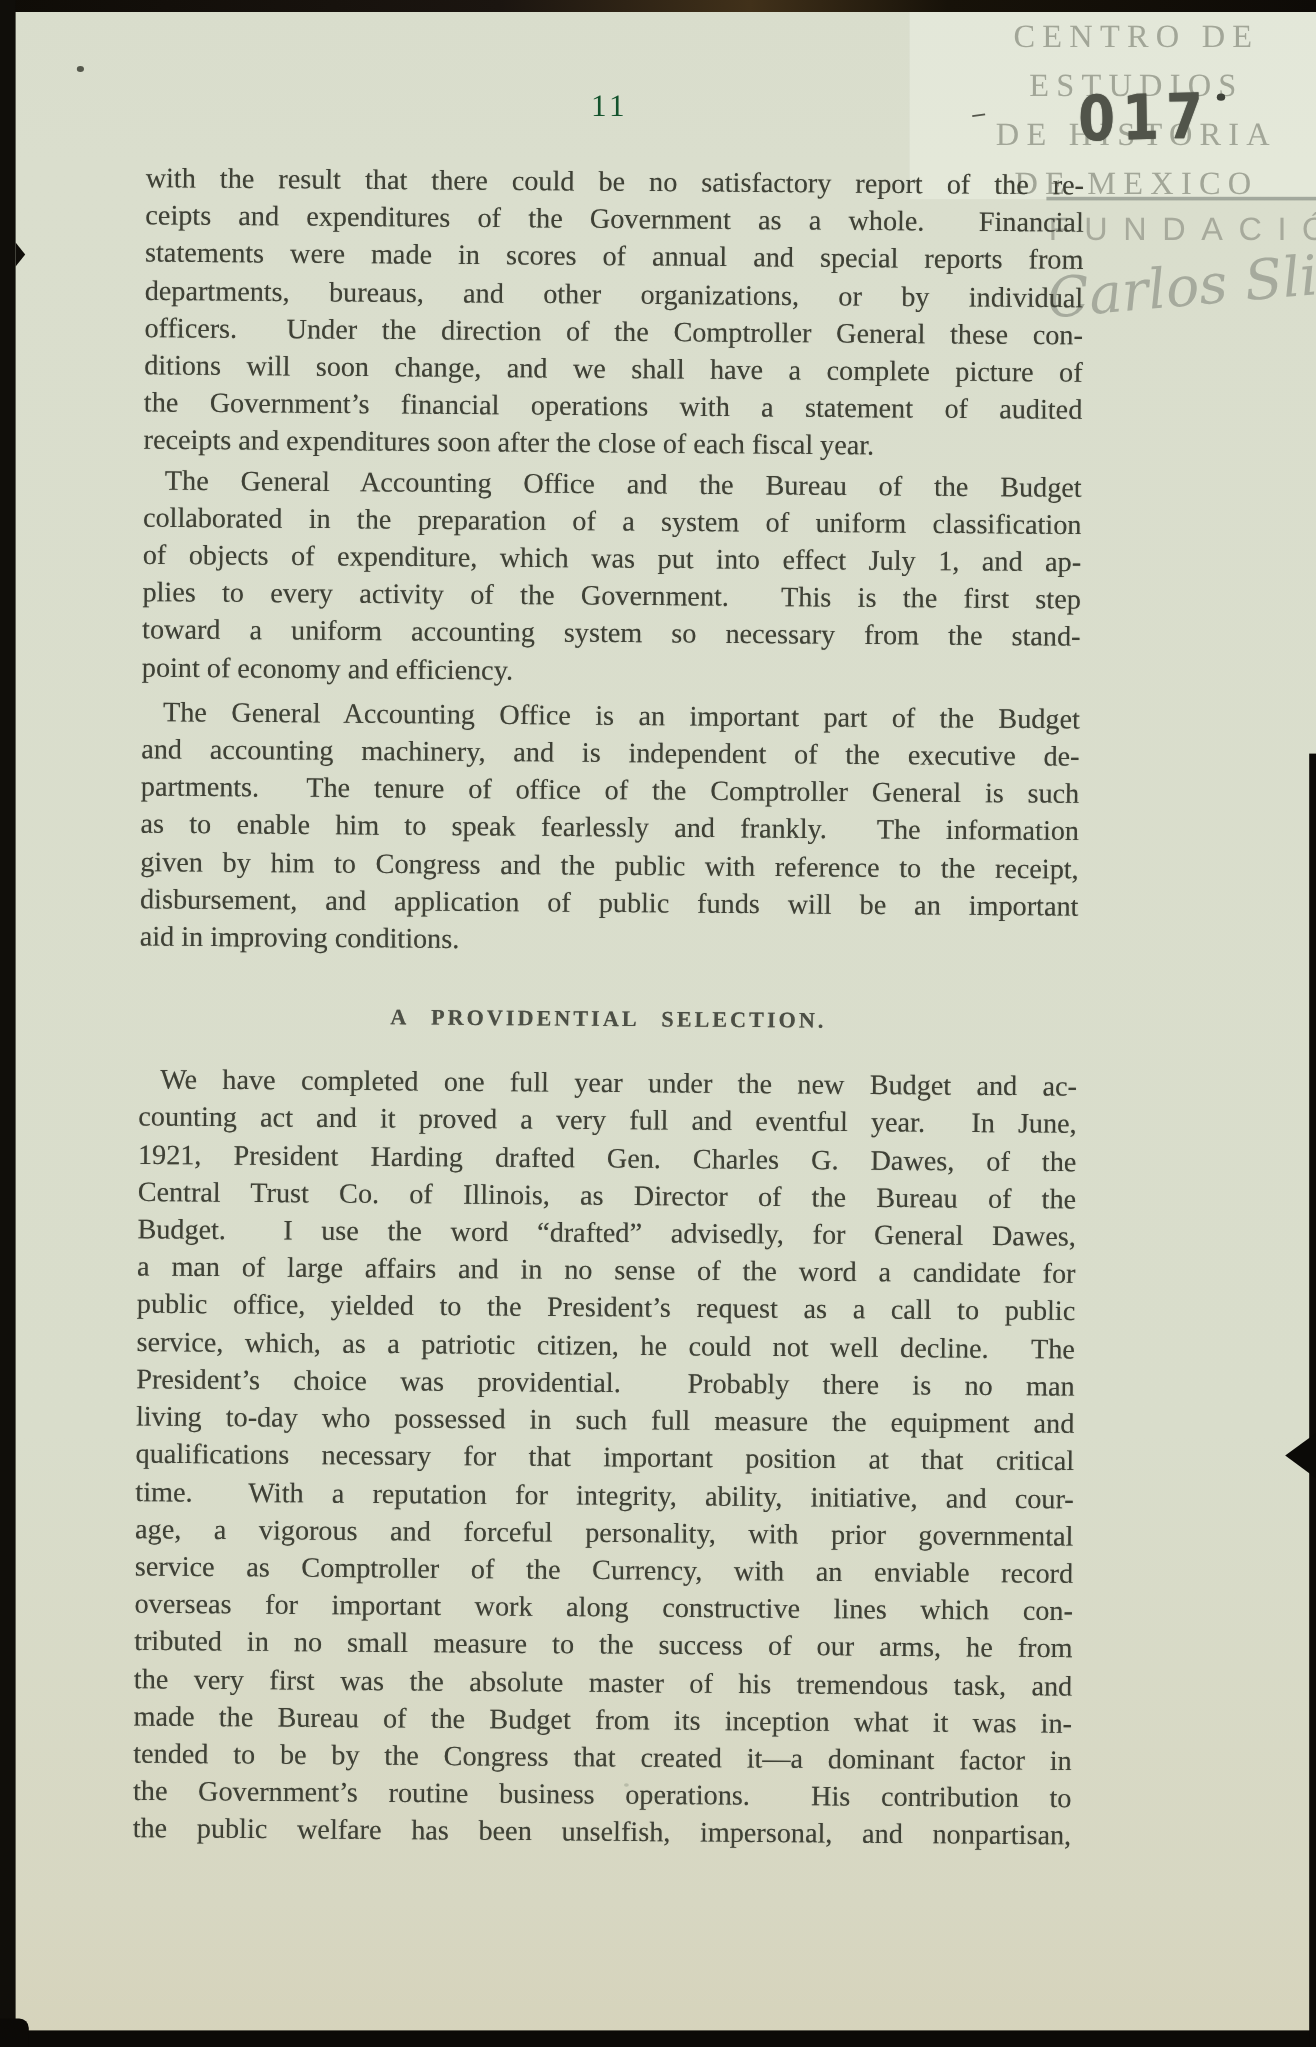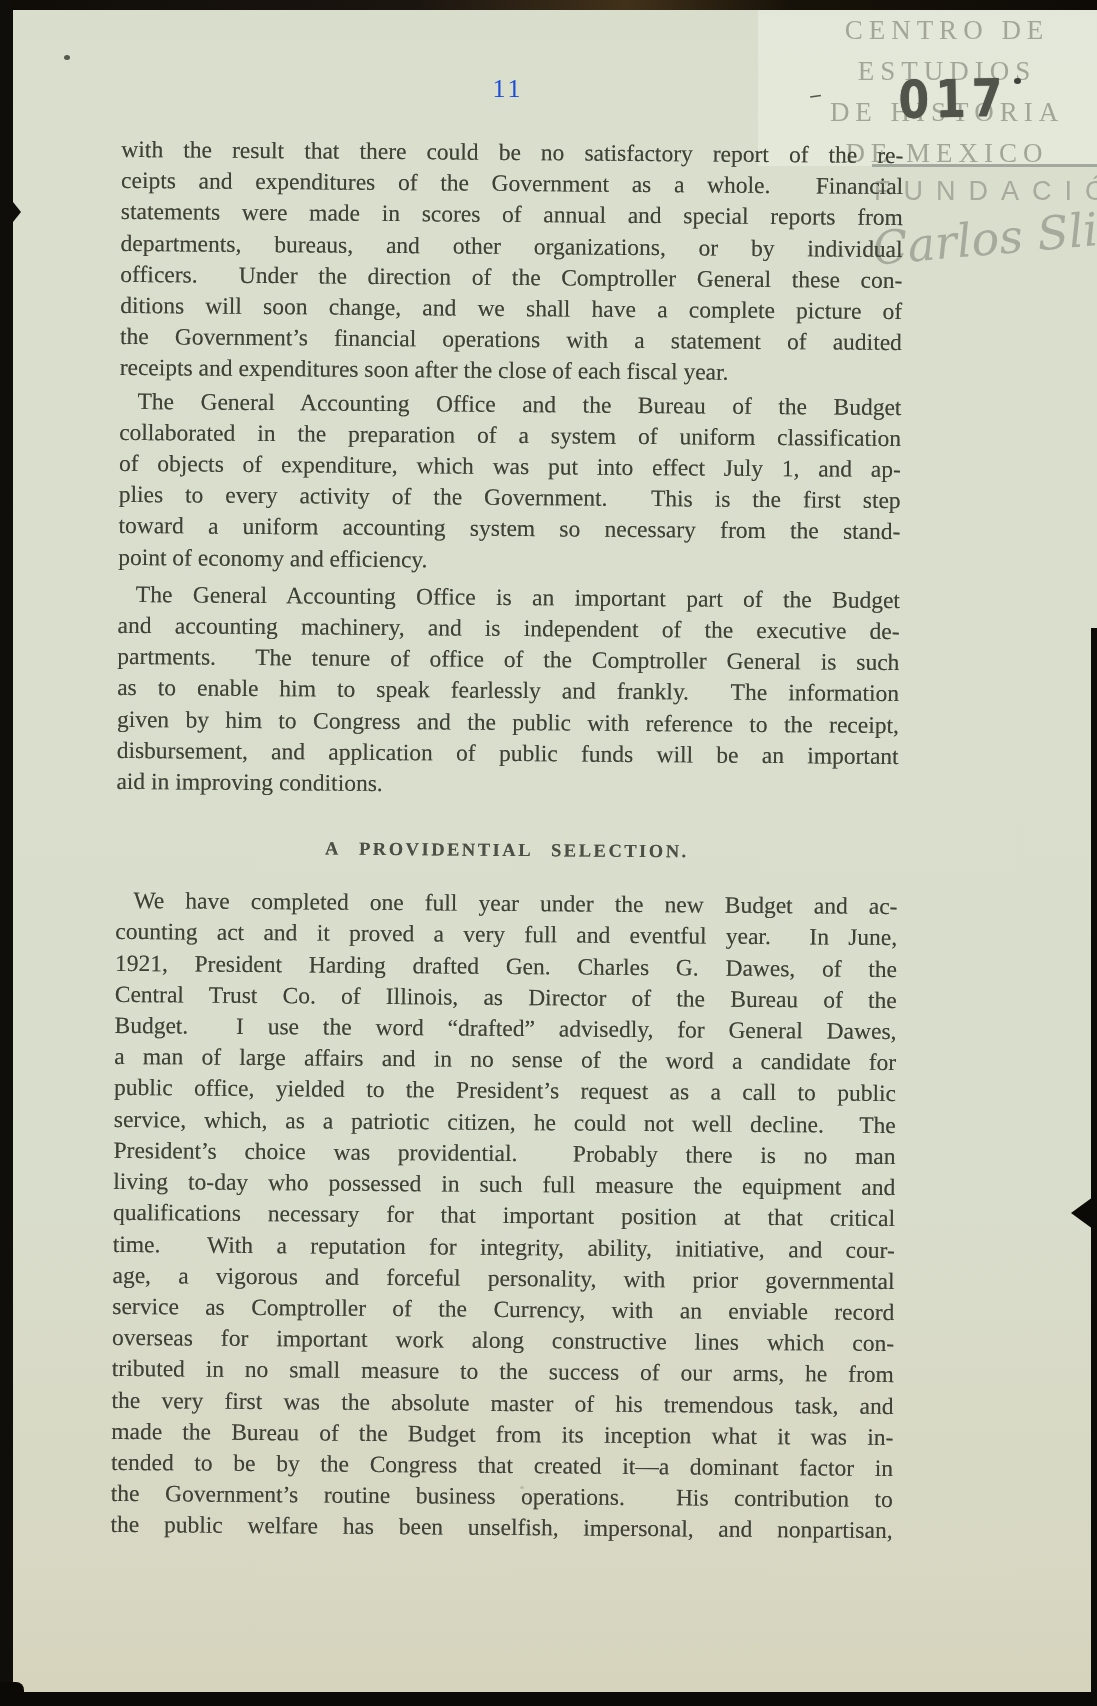--- a/index.html
+++ b/index.html
@@ -35,21 +35,21 @@
     font-family:"Liberation Sans",sans-serif;font-size:27px;letter-spacing:13px;white-space:nowrap;}
   .wm-signature{position:absolute;left:872px;top:210px;z-index:3;color:#9da295;
     font-family:"DejaVu Serif",serif;font-style:italic;font-size:46px;white-space:nowrap;
     transform:rotate(-5deg);opacity:.85;}
   
   .stamp{position:absolute;left:898px;top:70px;z-index:6;color:#51544a;
     font-family:"DejaVu Sans",sans-serif;font-weight:700;font-size:52px;letter-spacing:7px;
     transform:scaleX(.85) rotate(-1deg);transform-origin:left top;
     text-shadow:0 0 1px rgba(81,84,74,.9);}
   .folio{position:absolute;left:478px;top:74px;width:60px;z-index:6;text-align:center;
-    color:#1d4ed8;font-size:26px;letter-spacing:3px;}
+    color:#14532d;font-size:26px;letter-spacing:3px;}
   .margin-dash{position:absolute;left:810px;top:82px;z-index:6;color:#54564c;
     font-size:21px;font-weight:bold;transform:rotate(-8deg);}
   
   .text-block{position:absolute;left:116px;top:137px;width:782px;z-index:10;
     color:#3f4136;font-size:23.5px;
     text-shadow:0 0 .6px rgba(62,64,54,.55);
     transform:rotate(.45deg);}
   .para{margin:0;}
   .line{line-height:31.2px;text-align:justify;text-align-last:justify;white-space:normal;}
   .line.last{text-align-last:left;}

